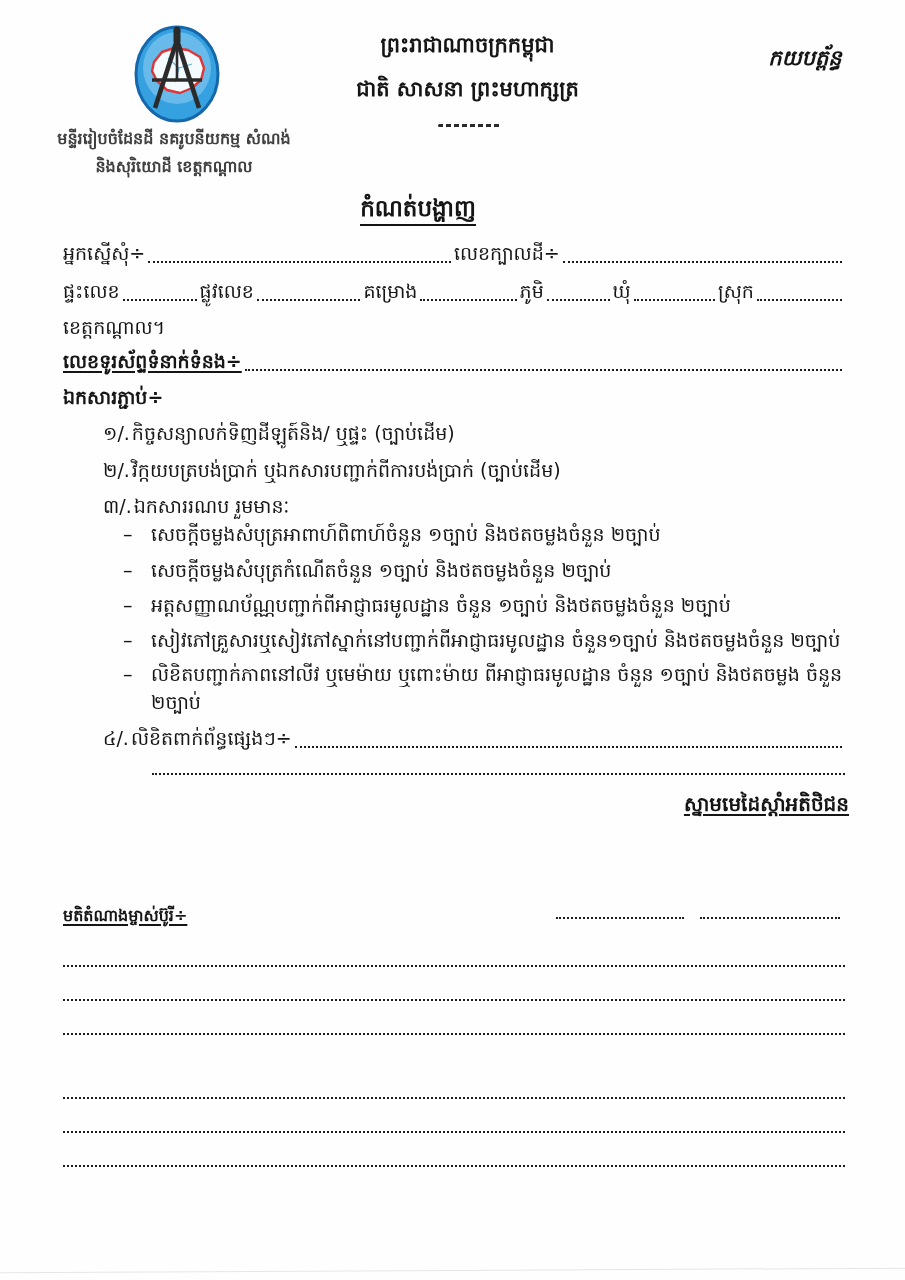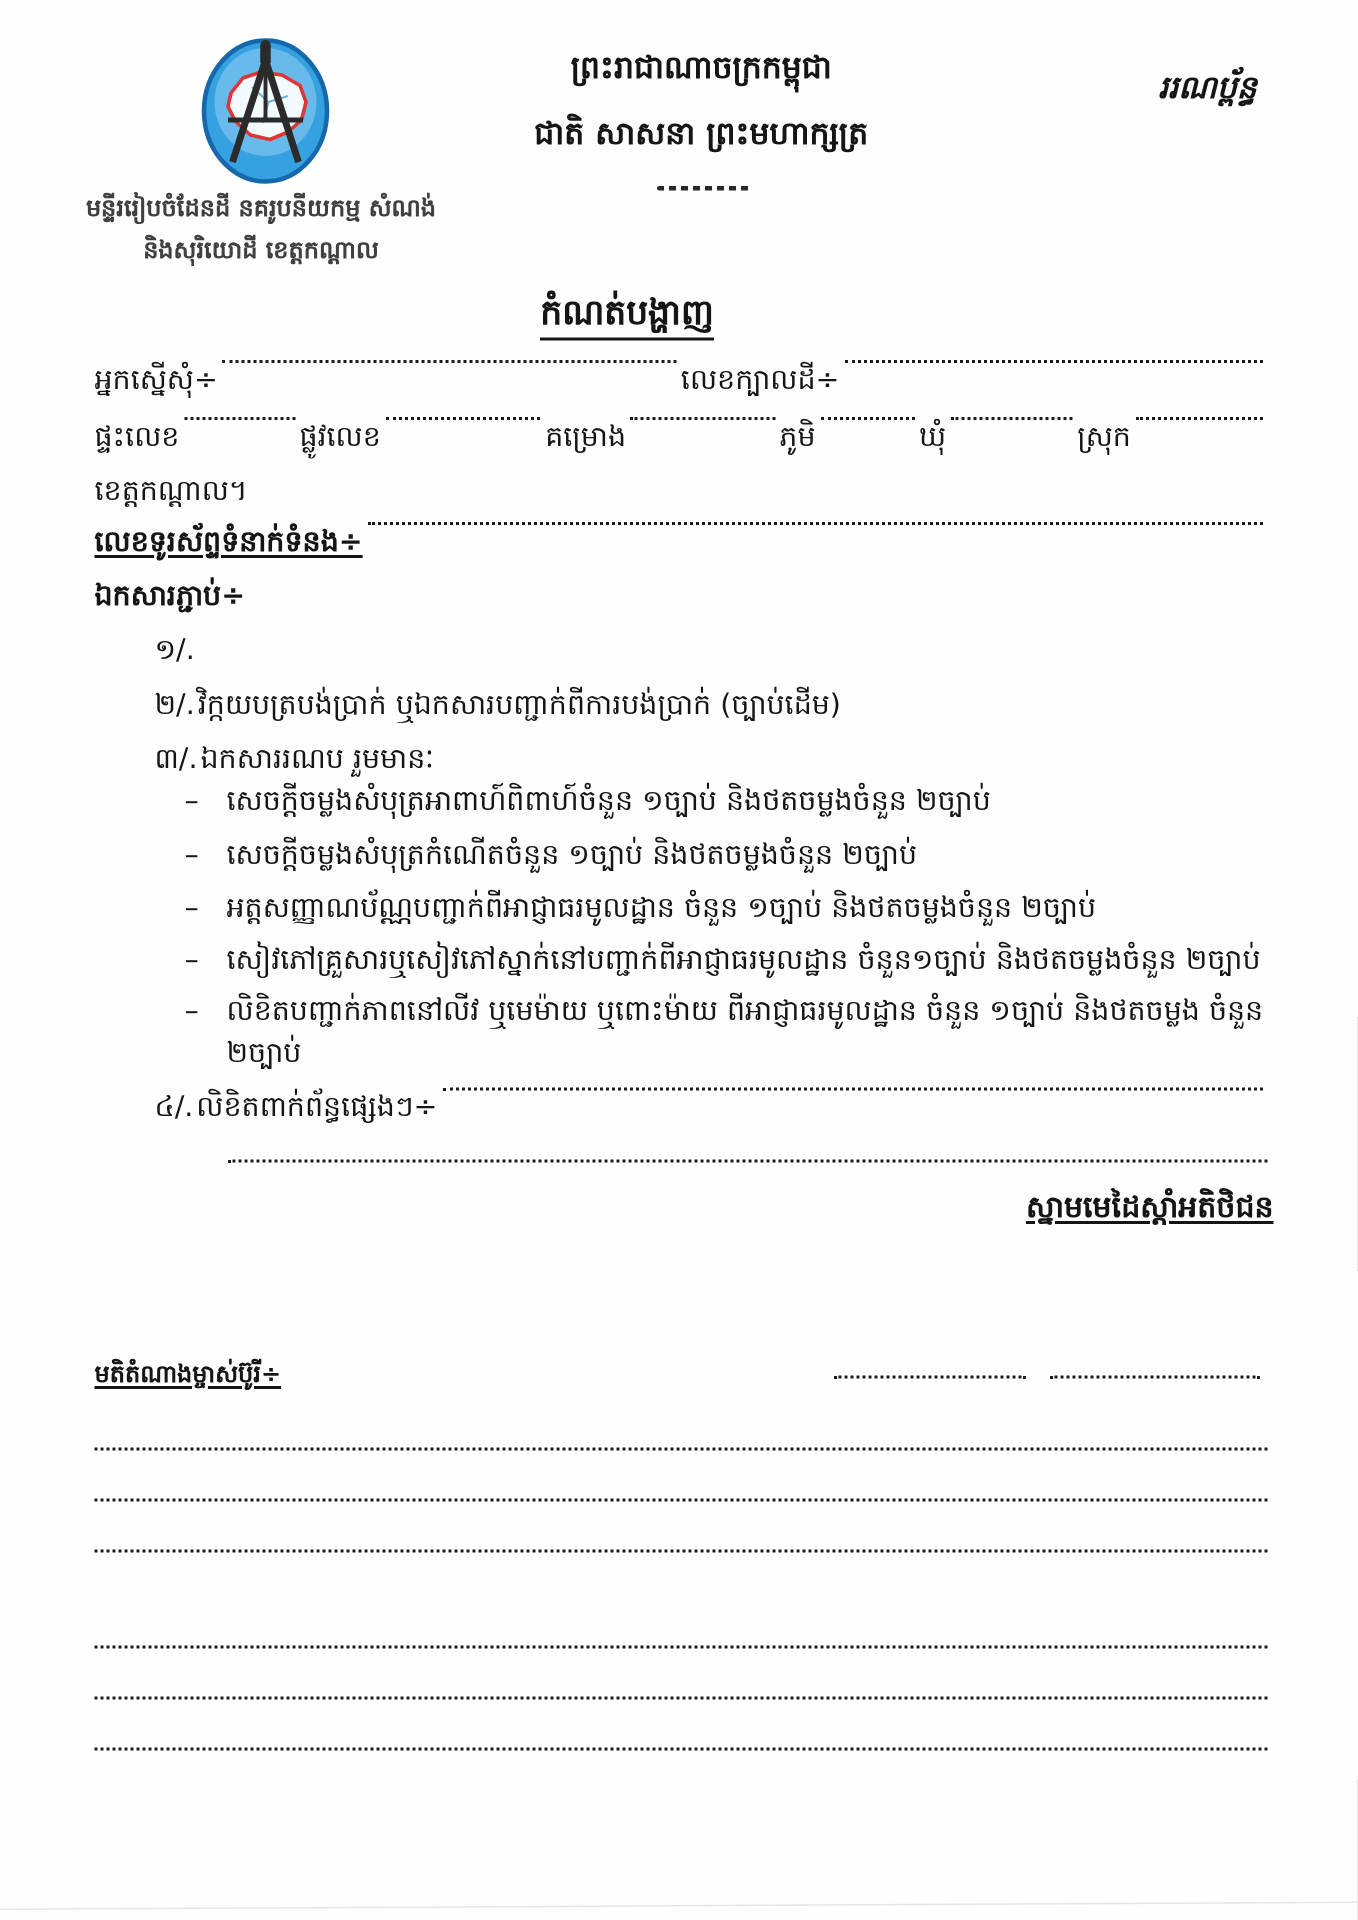--- a/index.html
+++ b/index.html
@@ -12,21 +12,21 @@
   .b{font-weight:bold;}
   .navy{color:#404040;}
   .center{text-align:center;}
   .kh{font-size:19px;line-height:1.45;}
   .kh-sm{font-size:16px;line-height:1.4;}
   .title-text{
     font-size:23px;font-weight:bold;
     border-bottom:2.5px solid #141414;padding-bottom:3px;
   }
   .uline{text-decoration:underline;text-decoration-thickness:2px;text-underline-offset:3px;}
-  .row{display:flex;}
+  .row{display:flex;align-items:flex-end;}
   .dots{border-bottom:2.5px dotted #1c1c1c;height:0;margin:0 3px 5px 3px;}
   .grow{flex:1 1 auto;}
   .dotline{border-bottom:2.5px dotted #1c1c1c;height:0;}
   .bullet{display:flex;align-items:flex-start;}
   .bullet .marker{width:28px;flex:0 0 28px;}
   .bullet .btext{flex:1;}
   .hdr-divider{
     height:3px;background:repeating-linear-gradient(90deg,#2a2a2a 0 5px,transparent 5px 8px);
     border-radius:2px;
   }
@@ -48,21 +48,21 @@
     <path d="M43,16 L21,84" stroke="#2b2b2b" stroke-width="4.6"></path>
     <path d="M43,16 L65,84" stroke="#2b2b2b" stroke-width="4.6"></path>
     <path d="M18,56 L68,56" stroke="#2b2b2b" stroke-width="3.4"></path>
     <path d="M43,20 L43,56" stroke="#2b2b2b" stroke-width="2.6"></path>
   </svg>
 
   <div class="abs center kh b" style="left:315px;top:30px;width:305px;font-size:21px;">ព្រះរាជាណាចក្រកម្ពុជា</div>
   <div class="abs center kh b" style="left:315px;top:74px;width:305px;font-size:21px;">ជាតិ សាសនា ព្រះមហាក្សត្រ</div>
   <div class="abs hdr-divider" style="left:438px;top:124px;width:62px;"></div>
 
-  <div class="abs center annex" style="left:735px;top:44px;width:140px;">ររណប្ព័ន្ធ</div>
+  <div class="abs center annex" style="left:735px;top:44px;width:140px;">កយបត្ព័ន្ធ</div>
 
   <div class="abs center kh-sm b navy" style="left:6px;top:128px;width:336px;">មន្ទីររៀបចំដែនដី នគរូបនីយកម្ម សំណង់</div>
   <div class="abs center kh-sm b navy" style="left:6px;top:156px;width:336px;">និងសុរិយោដី ខេត្តកណ្តាល</div>
 
   <div class="abs center" style="left:0;top:194px;width:836px;">
     <span class="title-text">កំណត់បង្ហាញ</span>
   </div>
 
   <div class="abs row kh" style="left:63px;top:240px;width:782px;">
     <span>អ្នកស្នើសុំ÷</span>
@@ -90,20 +90,21 @@
 
   <div class="abs row kh" style="left:63px;top:348px;width:782px;">
     <span class="b uline">លេខទូរស័ព្ទទំនាក់ទំនង÷</span>
     <span class="dots grow"></span>
   </div>
 
   <div class="abs kh b" style="left:63px;top:384px;text-align:right;">ឯកសារភ្ជាប់÷</div>
 
   <div class="abs row kh" style="left:103px;top:420px;width:742px;">
     <span>១/.</span>
+    <span style="margin-left:2px;">កិច្ចសន្យាលក់ទិញដីឡូត៍និង/ ឬផ្ទះ (ច្បាប់ដើម)</span>
   </div>
   <div class="abs row kh" style="left:103px;top:457px;width:742px;">
     <span>២/.</span>
     <span style="margin-left:2px;">វិក្កយបត្របង់ប្រាក់ ឬឯកសារបញ្ជាក់ពីការបង់ប្រាក់ (ច្បាប់ដើម)</span>
   </div>
   <div class="abs row kh" style="left:103px;top:493px;width:742px;">
     <span>៣/.</span>
     <span style="margin-left:2px;">ឯកសាររណប រួមមានៈ</span>
   </div>
 

